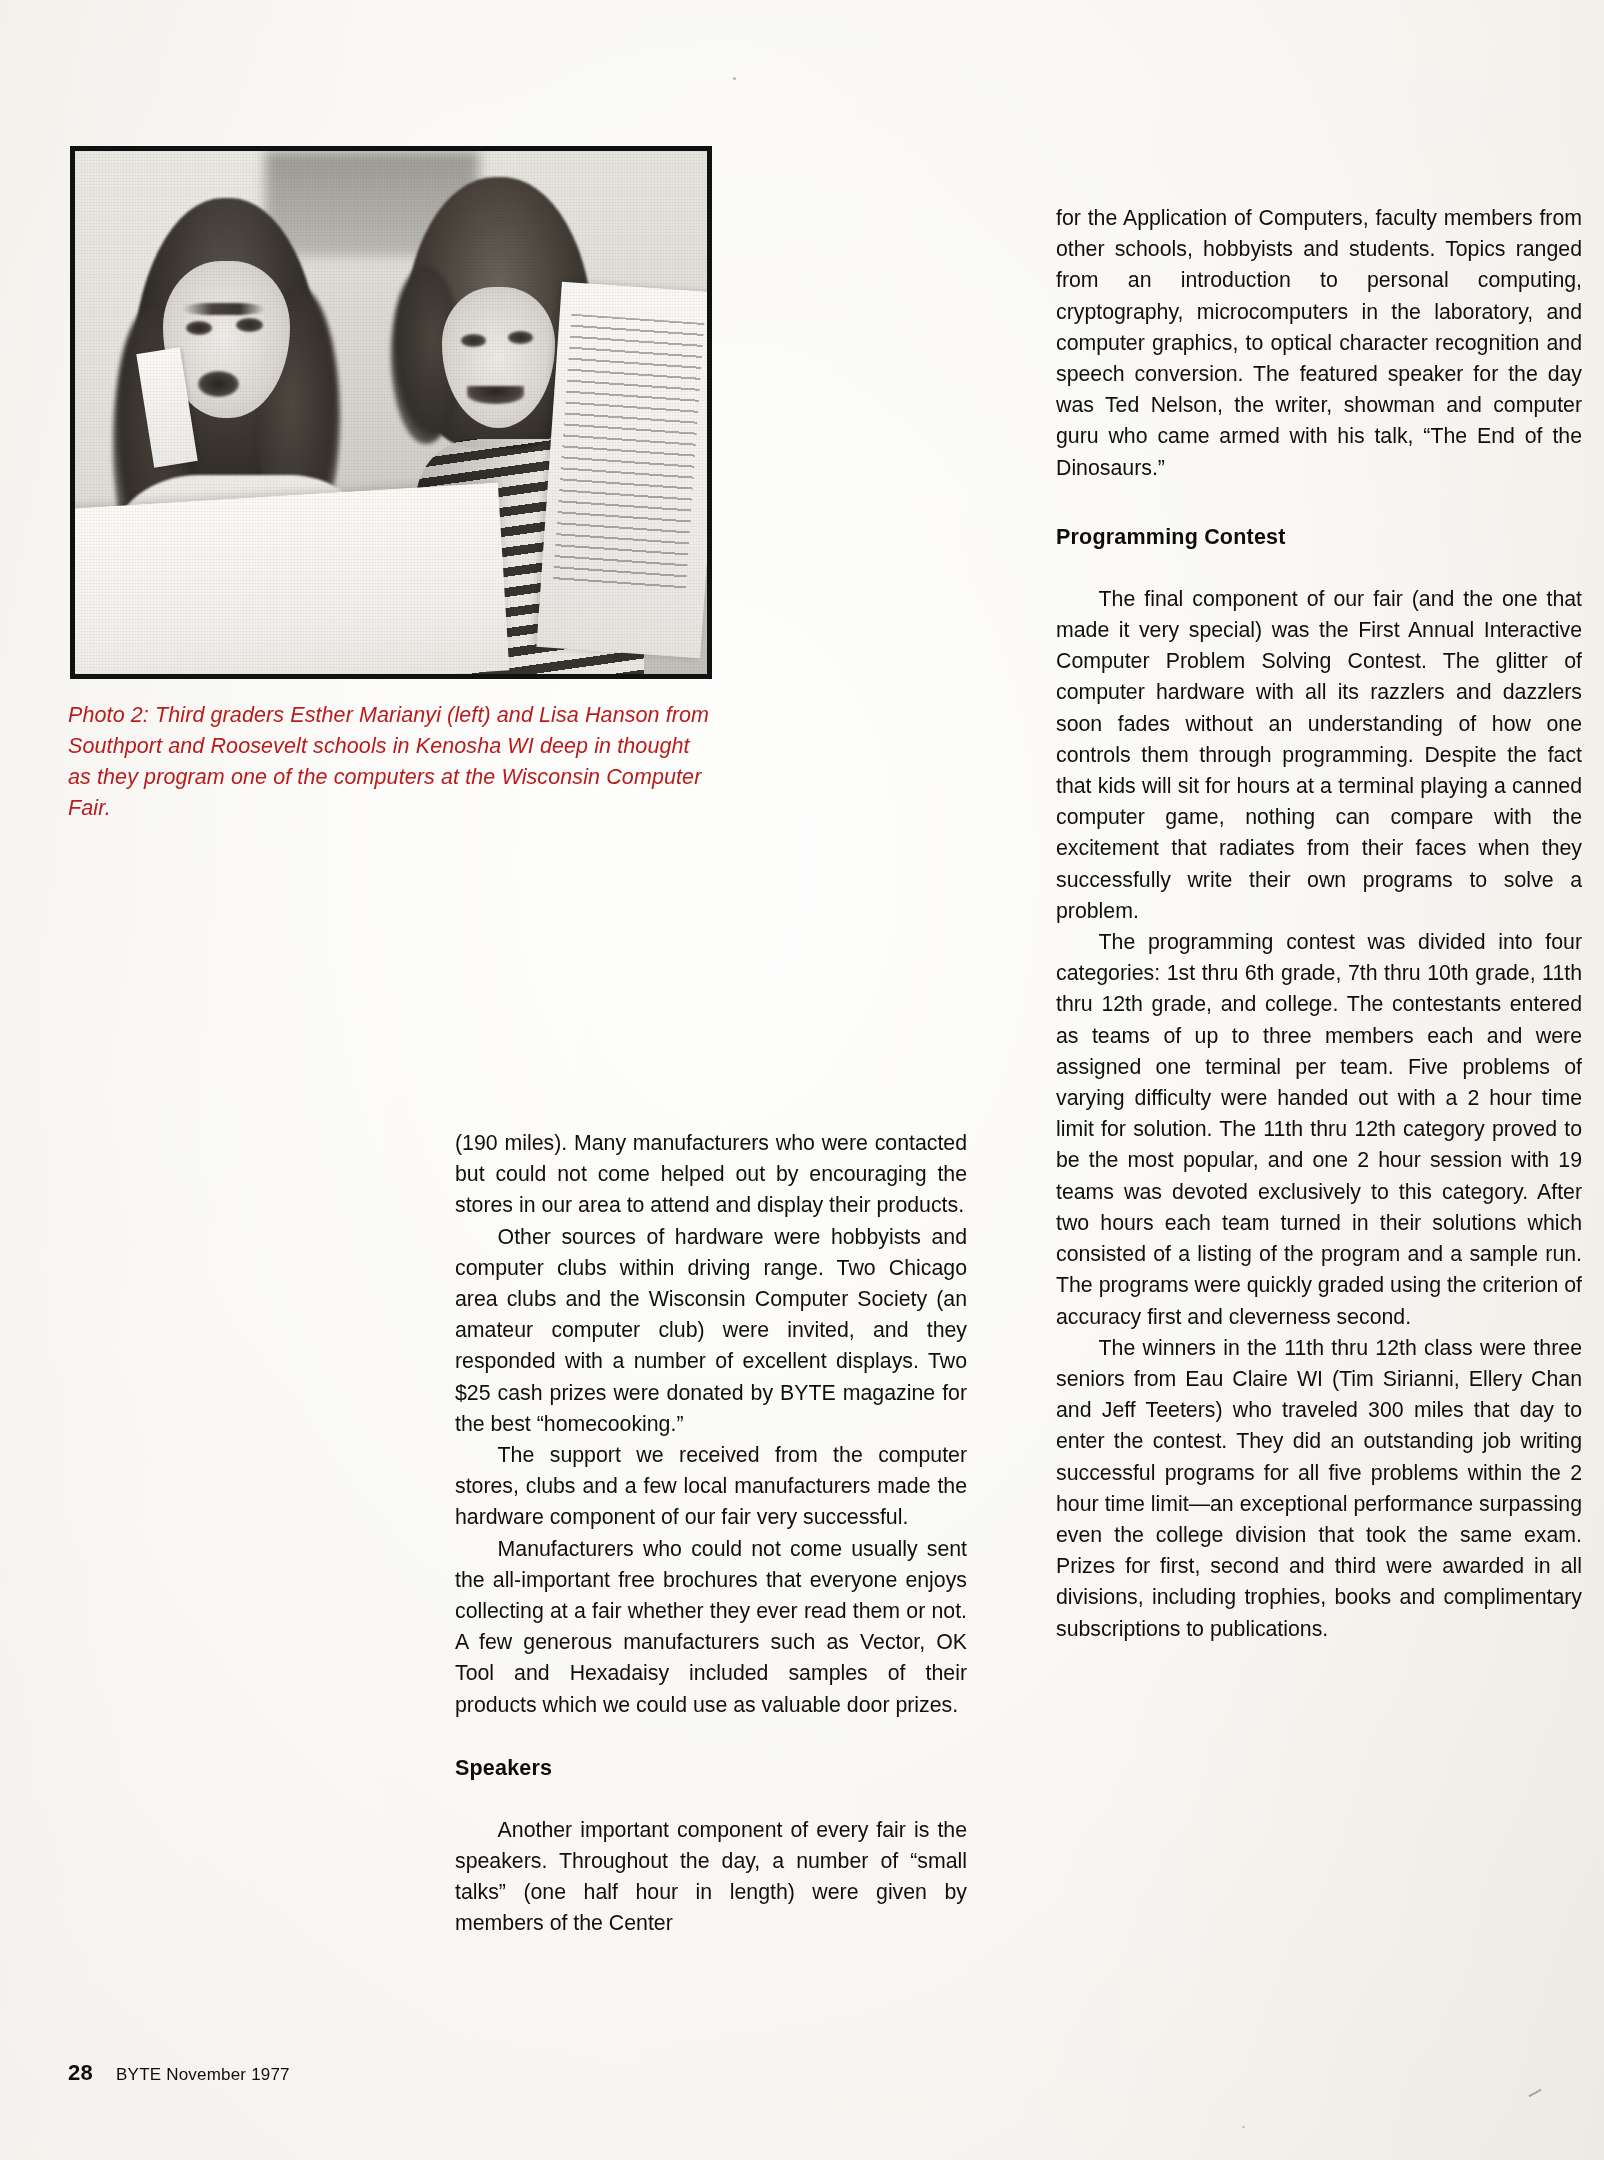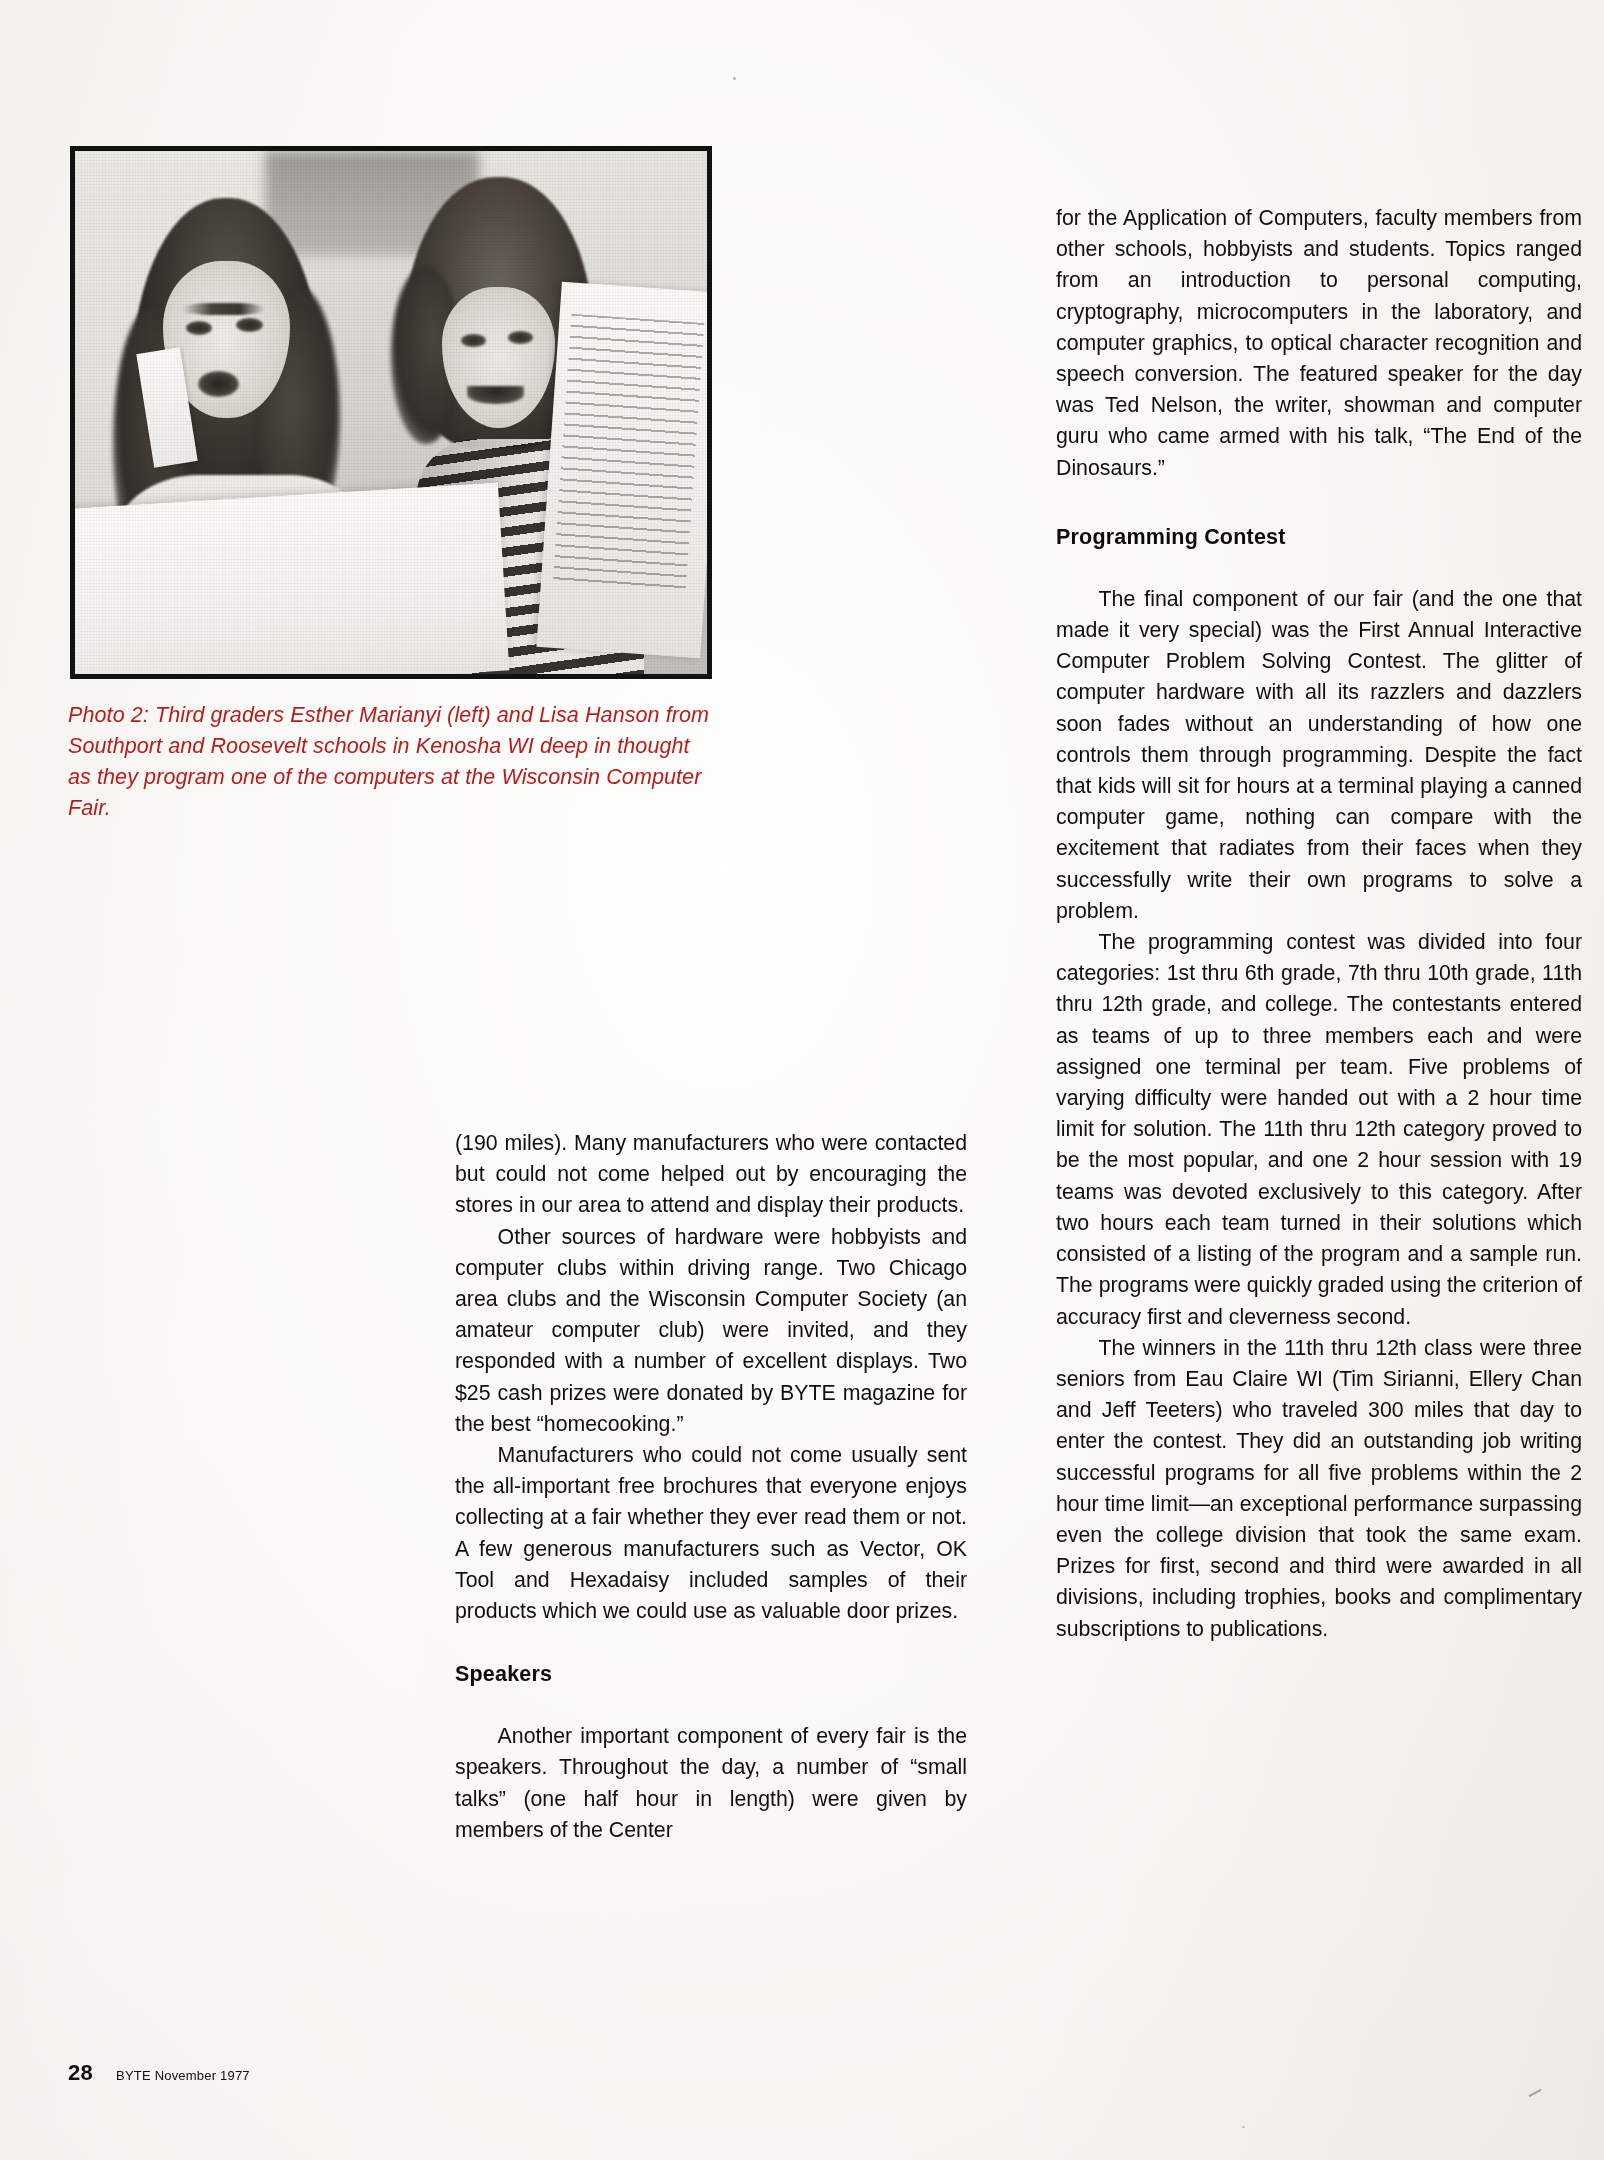--- a/index.html
+++ b/index.html
@@ -288,21 +288,21 @@
     align-items: baseline;
     gap: 23px;
     color: #100f0c;
   }
   #footer-page-number {
     font-size: 22px;
     font-weight: bold;
     letter-spacing: 0.3px;
   }
   #footer-issue {
-    font-size: 13px;
+    font-size: 17px;
     letter-spacing: 0.2px;
   }
   #edge-mark {
     position: absolute;
     right: 62px;
     top: 2092px;
     width: 14px;
     height: 2px;
     background: #9a968e;
     transform: rotate(-28deg);
@@ -353,20 +353,21 @@
 
         <div class="ph" id="ph-grain"></div>
       </div>
     </div>
 
     <div id="caption">Photo 2: Third graders Esther Marianyi (left) and Lisa Hanson from Southport and Roosevelt schools in Kenosha WI deep in thought as they program one of the computers at the Wisconsin Computer Fair.</div>
 
     <div class="col" id="col-mid">
       <p class="noindent">(190 miles). Many manufacturers who were contacted but could not come helped out by encouraging the stores in our area to attend and display their products.</p>
       <p>Other sources of hardware were hobbyists and computer clubs within driving range. Two Chicago area clubs and the Wisconsin Computer Society (an amateur computer club) were invited, and they responded with a number of excellent displays. Two $25 cash prizes were donated by BYTE magazine for the best “homecooking.”</p>
+      <p>The support we received from the computer stores, clubs and a few local manufacturers made the hardware component of our fair very successful.</p>
       <p>Manufacturers who could not come usually sent the all-important free brochures that everyone enjoys collecting at a fair whether they ever read them or not. A few generous manufacturers such as Vector, OK Tool and Hexadaisy included samples of their products which we could use as valuable door prizes.</p>
       <h3>Speakers</h3>
       <p>Another important component of every fair is the speakers. Throughout the day, a number of “small talks” (one half hour in length) were given by members of the Center</p>
     </div>
 
     <div class="col" id="col-right">
       <p class="noindent">for the Application of Computers, faculty members from other schools, hobbyists and students. Topics ranged from an introduction to personal computing, cryptography, microcomputers in the laboratory, and computer graphics, to optical character recognition and speech conversion. The featured speaker for the day was Ted Nelson, the writer, showman and computer guru who came armed with his talk, “The End of the Dinosaurs.”</p>
       <h3 class="tight-top">Programming Contest</h3>
       <p>The final component of our fair (and the one that made it very special) was the First Annual Interactive Computer Problem Solving Contest. The glitter of computer hardware with all its razzlers and dazzlers soon fades without an understanding of how one controls them through programming. Despite the fact that kids will sit for hours at a terminal playing a canned computer game, nothing can compare with the excitement that radiates from their faces when they successfully write their own programs to solve a problem.</p>
       <p>The programming contest was divided into four categories: 1st thru 6th grade, 7th thru 10th grade, 11th thru 12th grade, and college. The contestants entered as teams of up to three members each and were assigned one terminal per team. Five problems of varying difficulty were handed out with a 2 hour time limit for solution. The 11th thru 12th category proved to be the most popular, and one 2 hour session with 19 teams was devoted exclusively to this category. After two hours each team turned in their solutions which consisted of a listing of the program and a sample run. The programs were quickly graded using the criterion of accuracy first and cleverness second.</p>

